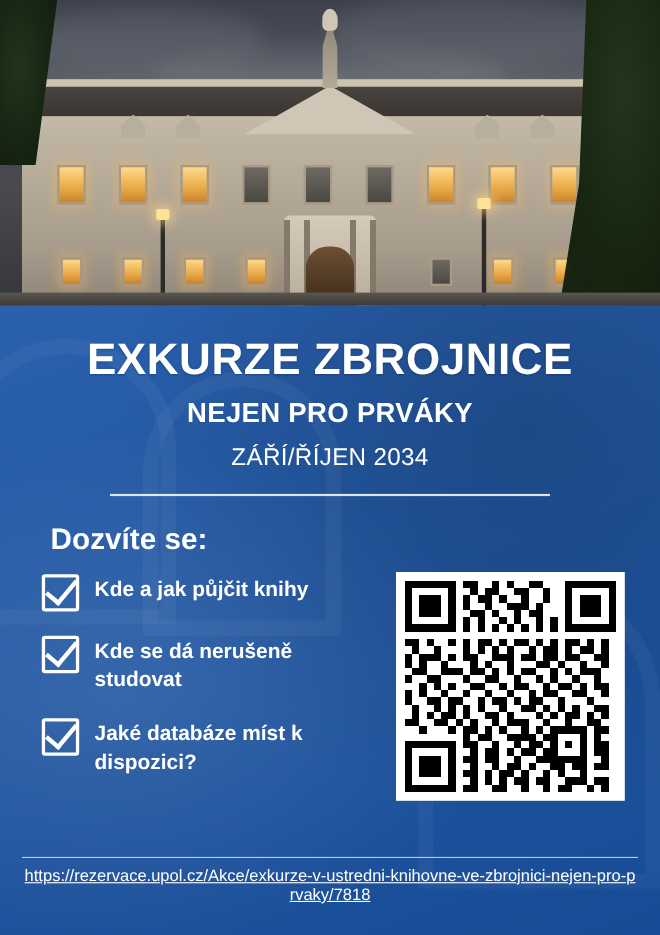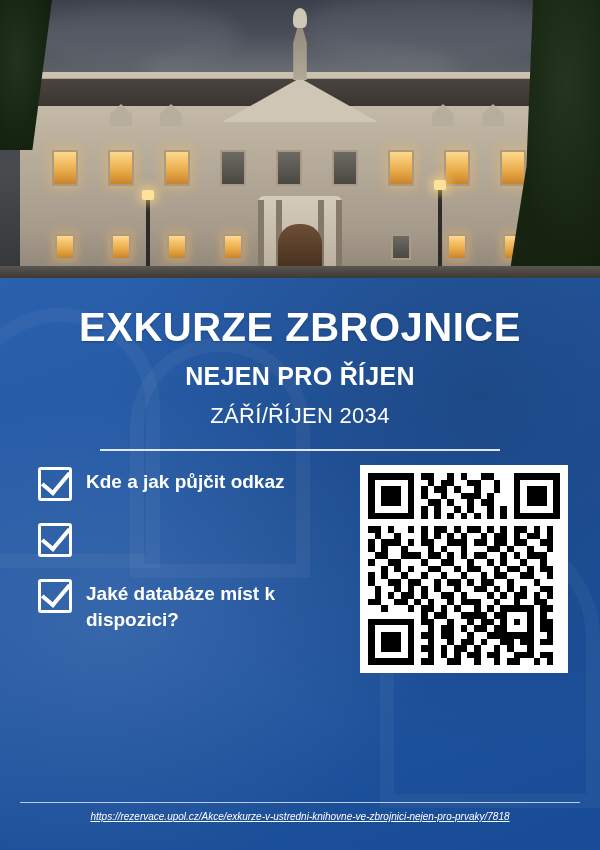--- a/index.html
+++ b/index.html
@@ -204,22 +204,22 @@
     position: absolute; left: 0; right: 0; bottom: 0;
     padding: 0 20px 16px;
     text-align: center; z-index: 3;
   }
   .footer-rule {
     width: 100%; height: 1px; background: rgba(255,255,255,0.7);
     margin-bottom: 8px;
   }
   .footer-link {
     display: block;
-    font-size: 10px; color: #ffffff; text-decoration: underline;
-    word-break: break-all; margin-bottom: 12px; font-style: italic;
+    font-size: 15px; color: #ffffff; text-decoration: underline;
+    word-break: break-all; margin-bottom: 12px;
   }
   .footer-note { font-size: 14px; font-weight: bold; }
 </style>
 </head>
 <body>
 
 <div class="poster">
 
   <div class="photo">
     <div class="sky">
@@ -274,35 +274,37 @@
 
   <div class="body-blue">
 
     <div class="ghost" style="left:-40px; top:30px; width:200px; height:260px;"></div>
     <div class="ghost" style="left:130px; top:60px; width:180px; height:240px;"></div>
     <div class="ghost" style="left:380px; top:250px; width:220px; height:280px;"></div>
 
     <div class="content">
 
       <div class="title">EXKURZE ZBROJNICE</div>
-      <div class="subtitle">NEJEN PRO ŘÍJEN</div>
+      <div class="subtitle">NEJEN PRO PRVÁKY</div>
       <div class="dates">ZÁŘÍ/ŘÍJEN 2034</div>
       <div class="divider"></div>
 
+      <div class="learn">Dozvíte se:</div>
 
       <div class="columns">
         <div class="bullets">
 
           <div class="bullet">
             <div class="checkbox"></div>
-            <div class="bullet-text">Kde a jak půjčit odkaz</div>
+            <div class="bullet-text">Kde a jak půjčit knihy</div>
           </div>
 
           <div class="bullet">
             <div class="checkbox"></div>
+            <div class="bullet-text">Kde se dá nerušeně studovat</div>
           </div>
 
           <div class="bullet">
             <div class="checkbox"></div>
             <div class="bullet-text">Jaké databáze míst k dispozici?</div>
           </div>
 
         </div>
 
         <div class="qr-wrap">

